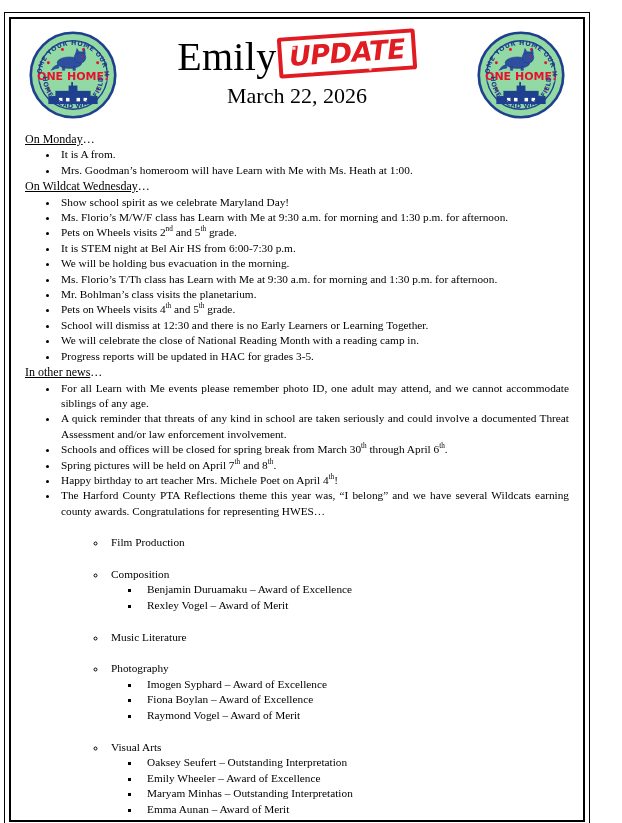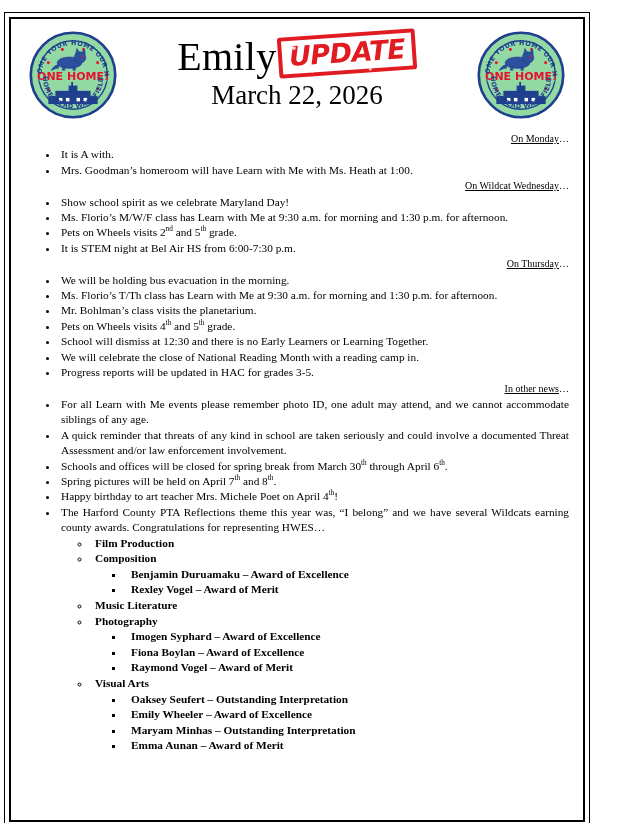--- a/index.html
+++ b/index.html
@@ -54,21 +54,21 @@
   }
   .title-word {
     font-family: "Liberation Serif", "DejaVu Serif", serif;
     font-size: 40px;
     line-height: 44px;
     letter-spacing: 0.3px;
     vertical-align: middle;
   }
   .issue-date {
     font-family: "Liberation Serif", "DejaVu Serif", serif;
-    font-size: 27px;
+    font-size: 22px;
     line-height: 27px;
     margin-top: 2px;
     text-align: center;
   }
 
   
   .stamp {
     display: inline-block;
     vertical-align: middle;
     position: relative;
@@ -116,48 +116,46 @@
 
   
   .content {
     padding: 0 14px 0 14px;
     font-size: 11.3px;
     line-height: 15.4px;
   }
   .section-head {
     margin: 0;
     padding: 0;
-    font-size: 10px;
+    font-size: 12px;
     line-height: 16.4px;
-    text-align: right;
   }
   .section-head .u { text-decoration: underline; }
 
   ul.lvl1 {
     margin: 0 0 0 0;
     padding-left: 34px;
     list-style-type: disc;
   }
   ul.lvl1 > li {
     margin: 0;
     padding: 0 0 0 2px;
     text-align: justify;
     line-height: 15.4px;
   }
   ul.lvl2 {
     margin: 0;
     padding-left: 30px;
     list-style-type: circle;
   }
   ul.lvl2 > li {
-    margin: 0;
+    margin: 16px;
     padding-left: 4px;
     text-align: left;
     line-height: 15.6px;
-    font-weight: bold;
   }
   ul.lvl3 {
     margin: 0;
     padding-left: 30px;
     list-style-type: square;
   }
   ul.lvl3 > li {
     margin: 0;
     padding-left: 6px;
     text-align: left;
@@ -274,31 +272,30 @@
         </text>
         <text font-family="DejaVu Sans, sans-serif" font-size="7.2" font-weight="bold" fill="#1f3f8f" letter-spacing="0.6">
           <textPath href="#arcBotR" startOffset="50%" text-anchor="middle">HOMESTEAD WAKEFIELD</textPath>
         </text>
       </svg>
     </div>
 
     <div class="content" id="content">
         <div class="section-head"><span class="u">On Monday</span><span>…</span></div>
         <ul class="lvl1">
-          <li>It is A with.</li>
+          <li>It is A from.</li>
           <li>Mrs. Goodman’s homeroom will have Learn with Me with Ms. Heath at 1:00.</li>
         </ul>
         <div class="section-head"><span class="u">On Wildcat Wednesday</span><span>…</span></div>
         <ul class="lvl1">
           <li>Show school spirit as we celebrate Maryland Day!</li>
           <li>Ms. Florio’s M/W/F class has Learn with Me at 9:30 a.m. for morning and 1:30 p.m. for afternoon.</li>
           <li>Pets on Wheels visits 2<sup>nd</sup> and 5<sup>th</sup> grade.</li>
           <li>It is STEM night at Bel Air HS from 6:00-7:30 p.m.</li>
         </ul>
-        <div class="section-head"><span class="u">On Thursday</span><span>…</span></div>
         <ul class="lvl1">
           <li>We will be holding bus evacuation in the morning.</li>
           <li>Ms. Florio’s T/Th class has Learn with Me at 9:30 a.m. for morning and 1:30 p.m. for afternoon.</li>
           <li>Mr. Bohlman’s class visits the planetarium.</li>
           <li>Pets on Wheels visits 4<sup>th</sup> and 5<sup>th</sup> grade.</li>
         </ul>
         <ul class="lvl1">
           <li>School will dismiss at 12:30 and there is no Early Learners or Learning Together.</li>
           <li>We will celebrate the close of National Reading Month with a reading camp in.</li>
           <li>Progress reports will be updated in HAC for grades 3-5.</li>

